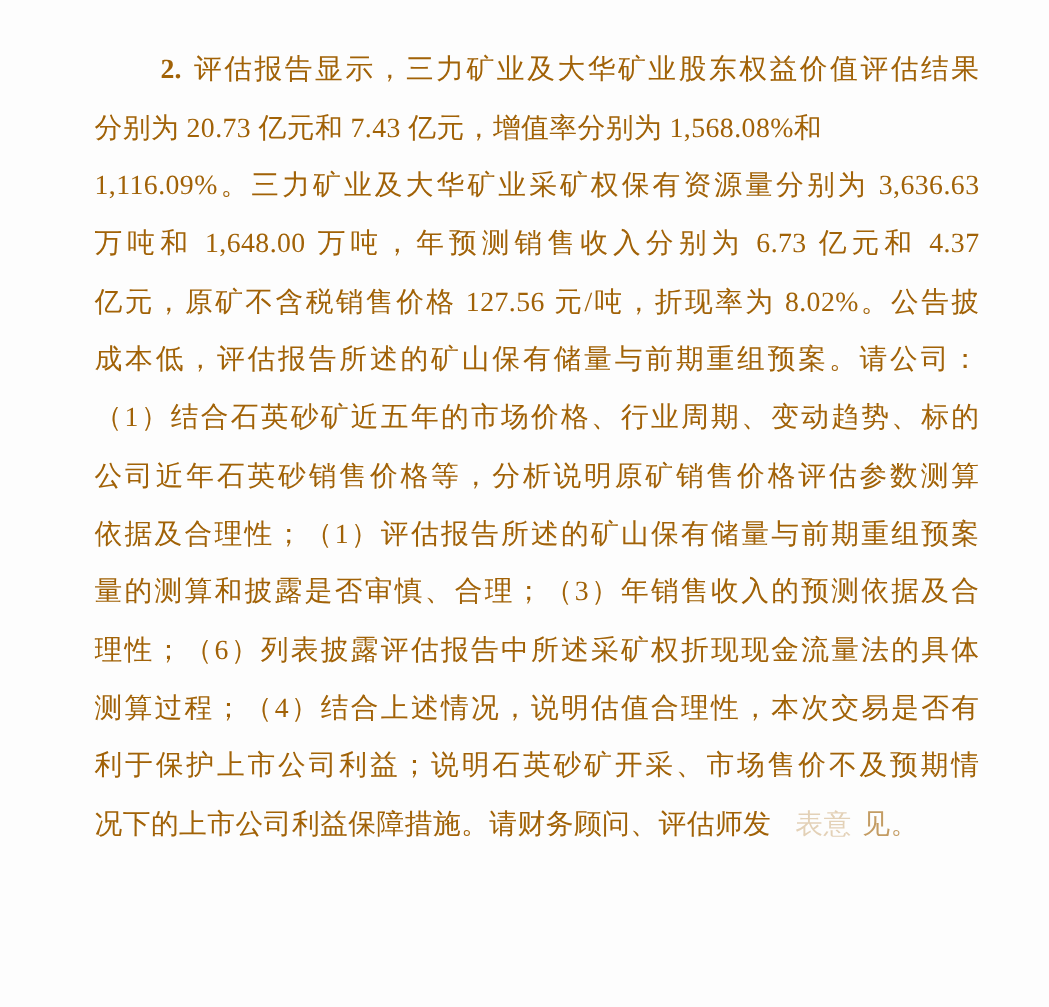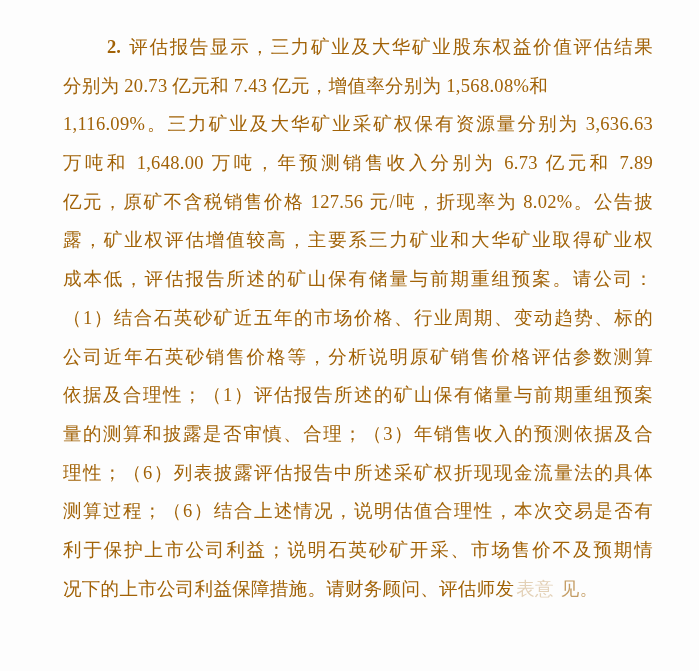--- a/index.html
+++ b/index.html
@@ -43,45 +43,44 @@
   .line.first {
     text-indent: 44px;
   }
   .num {
     font-weight: bold;
     margin-right: 7px;
     letter-spacing: 0;
   }
   .faded {
     opacity: 0.28;
-    margin-left: 2px;
+    margin-left: 16px;
   }
   .semi {
     opacity: 0.62;
     margin-left: 7px;
   }
 </style>
 </head>
 <body>
 
 <div class="page">
   <div class="para">
 
     <div class="line first"><span class="num">2.</span><span>评估报告显示，三力矿业及大华矿业股东权益价值评估结果</span></div>
 
     <div class="line loose">分别为 20.73 亿元和 7.43 亿元，增值率分别为 1,568.08%和</div>
     <div class="line">1,116.09%。三力矿业及大华矿业采矿权保有资源量分别为 3,636.63</div>
-    <div class="line">万吨和 1,648.00 万吨，年预测销售收入分别为 6.73 亿元和 7.89</div>
+    <div class="line">万吨和 1,648.00 万吨，年预测销售收入分别为 6.73 亿元和 4.37</div>
     <div class="line">亿元，原矿不含税销售价格 127.56 元/吨，折现率为 8.02%。公告披</div>
-    <div class="line">露，矿业权评估增值较高，主要系三力矿业和大华矿业取得矿业权</div>
     <div class="line">成本低，评估报告所述的矿山保有储量与前期重组预案。请公司：</div>
     <div class="line">（1）结合石英砂矿近五年的市场价格、行业周期、变动趋势、标的</div>
     <div class="line">公司近年石英砂销售价格等，分析说明原矿销售价格评估参数测算</div>
     <div class="line">依据及合理性；（1）评估报告所述的矿山保有储量与前期重组预案</div>
     <div class="line">量的测算和披露是否审慎、合理；（3）年销售收入的预测依据及合</div>
     <div class="line">理性；（6）列表披露评估报告中所述采矿权折现现金流量法的具体</div>
-    <div class="line">测算过程；（6）结合上述情况，说明估值合理性，本次交易是否有</div>
+    <div class="line">测算过程；（4）结合上述情况，说明估值合理性，本次交易是否有</div>
     <div class="line">利于保护上市公司利益；说明石英砂矿开采、市场售价不及预期情</div>
 
     <div class="line last"><span>况下的上市公司利益保障措施。请财务顾问、评估师发</span><span class="faded">表意</span><span class="semi">见。</span></div>
 
   </div>
 </div>
 
 </body></html>

